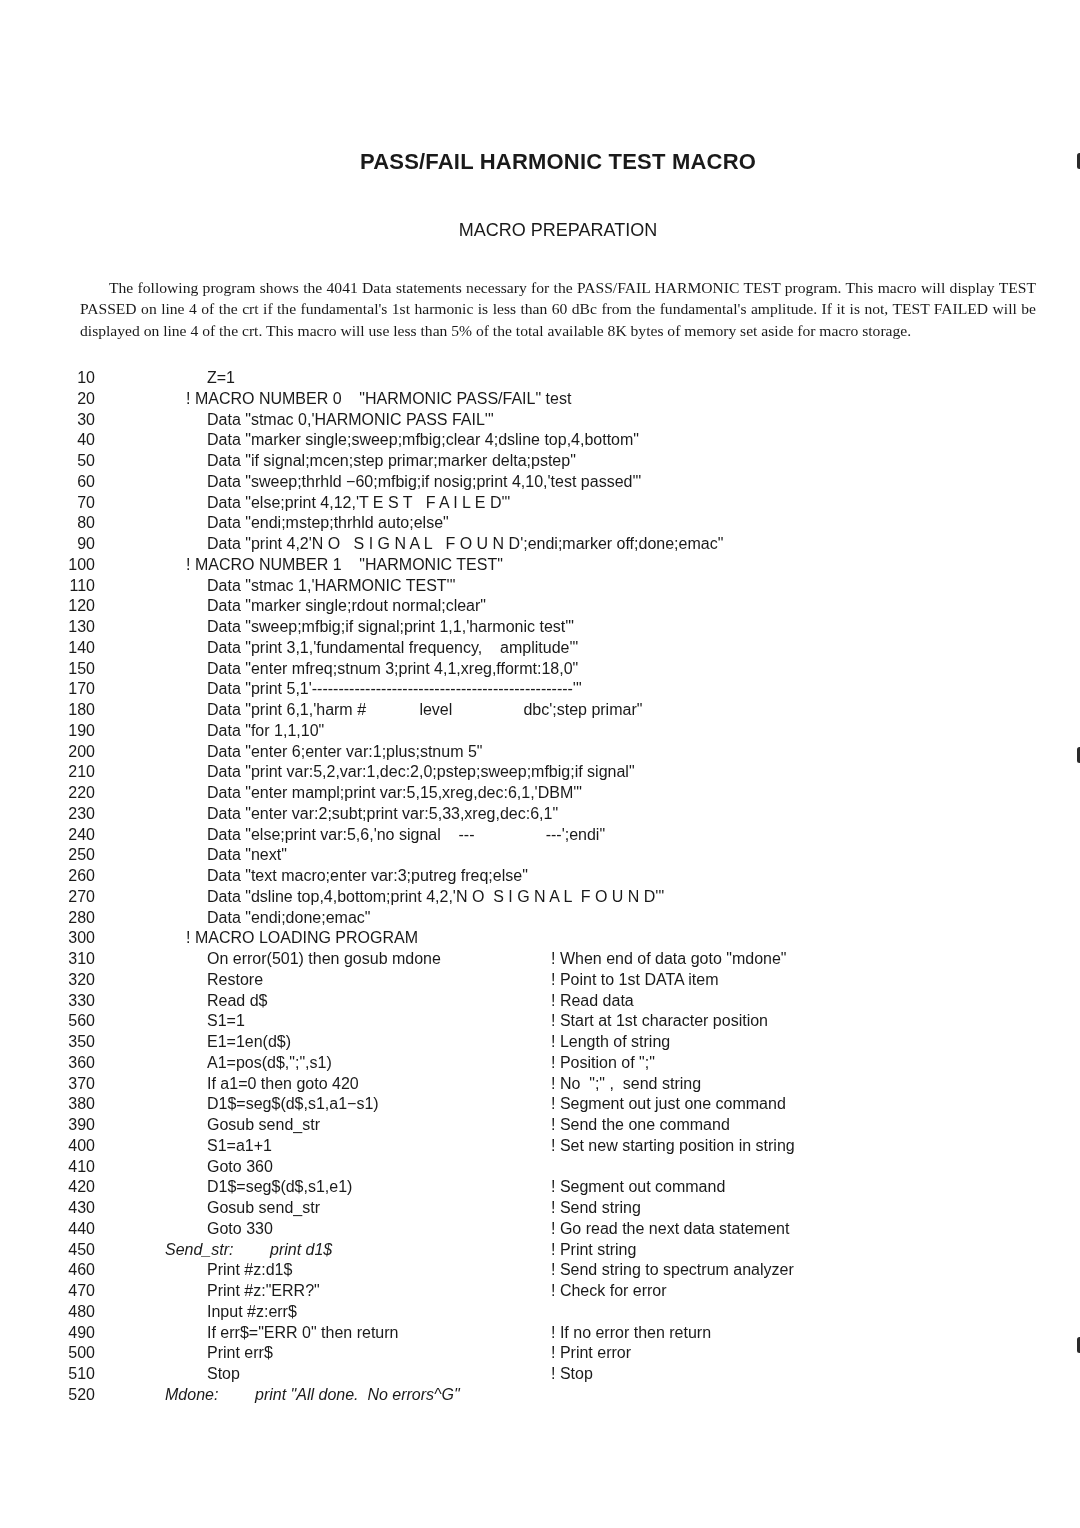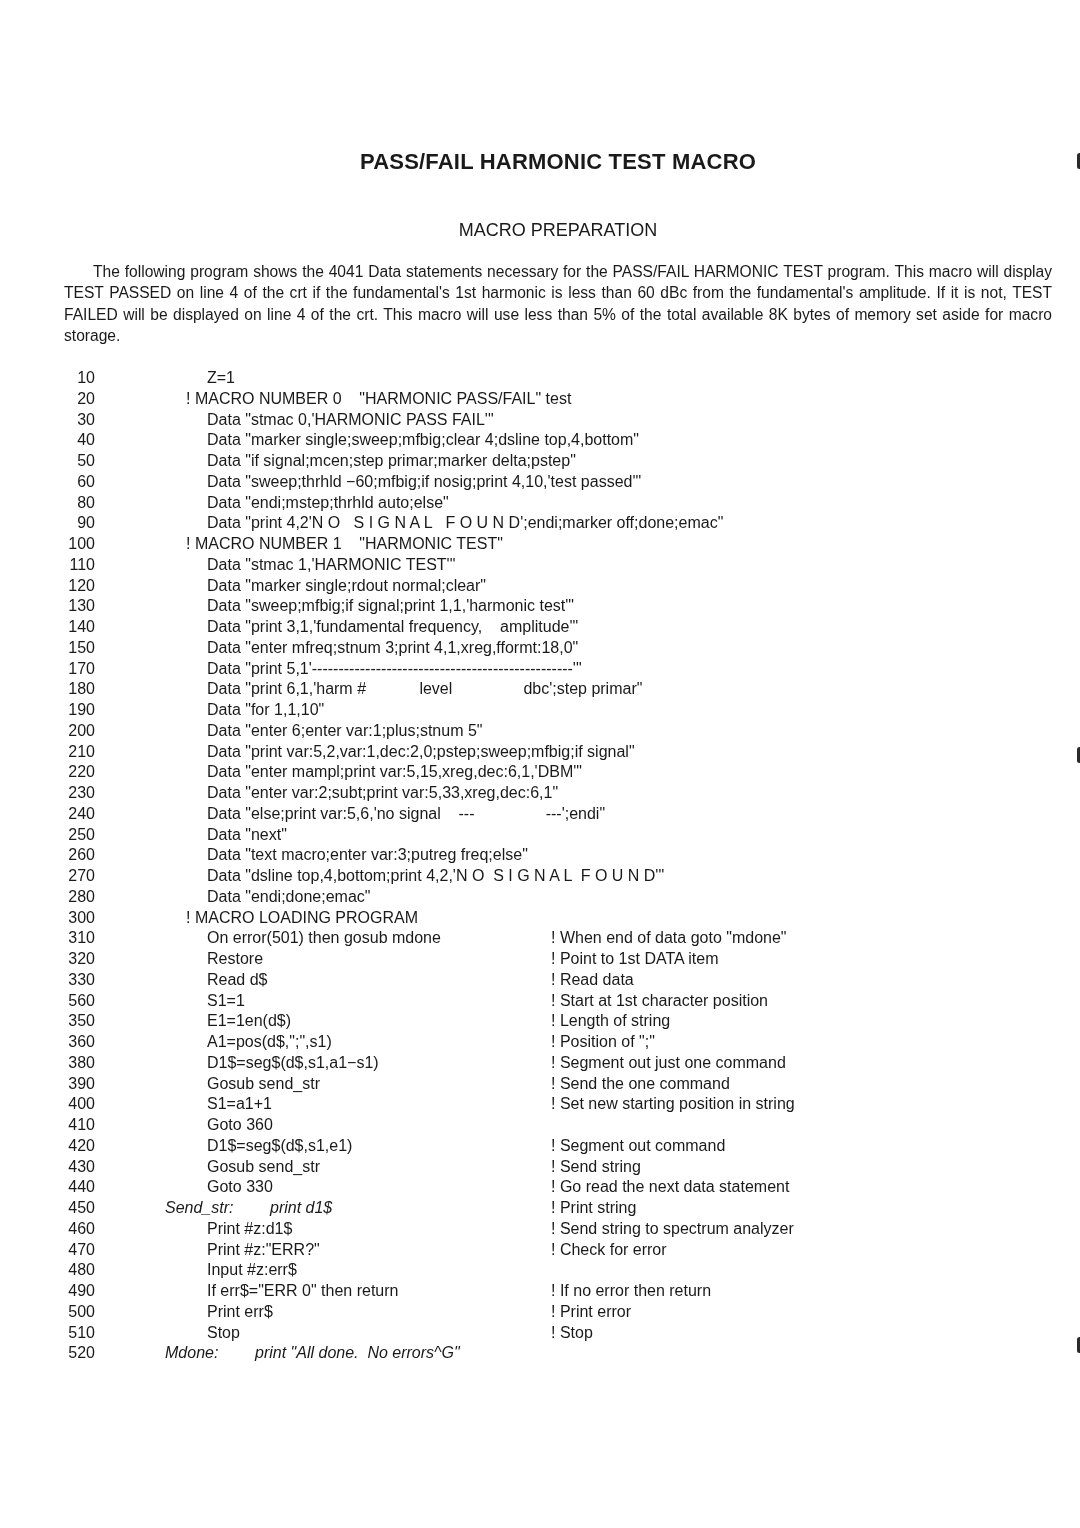--- a/index.html
+++ b/index.html
@@ -12,21 +12,21 @@
     font-size: 22px; font-weight: bold; letter-spacing: 0.2px;
   }
   .subtitle {
     position: absolute; left: 0; width: 1116px; top: 220px; text-align: center;
     font-size: 18px;
   }
   .intro {
     position: absolute; left: 64px; width: 988px; top: 261px;
     font-size: 15.6px; line-height: 21.3px; text-align: justify;
   }
-  .intro p { margin: 0; text-indent: 29px; text-align-last: left; }
+  .intro p { margin: 16px; text-indent: 29px; text-align-last: left; font-family: Liberation Serif, serif; }
   .listing { position: absolute; left: 0; top: 368px; width: 1080px; }
   .row { position: relative; height: 20.76px; font-size: 16px; line-height: 20.76px; white-space: pre; }
   .ln { position: absolute; right: 985px; width: 50px; text-align: right; }
   .code { position: absolute; left: 207px; }
   .row.hdr .code { left: 186px; }
   .row.lbl .code { left: 165px; font-style: italic; }
   .row.lbl .code .after { position: absolute; left: 105px; text-align: center; }
   .row.lbl.mdone .code .after { left: 90px; }
   .cmt { position: absolute; left: 551px; }
   .hole {
@@ -42,20 +42,21 @@
   <p>The following program shows the 4041 Data statements necessary for the PASS/FAIL HARMONIC TEST program. This macro will display TEST PASSED on line 4 of the crt if the fundamental's 1st harmonic is less than 60 dBc from the fundamental's amplitude. If it is not, TEST FAILED will be displayed on line 4 of the crt. This macro will use less than 5% of the total available 8K bytes of memory set aside for macro storage.</p>
 </div>
 
 <div class="listing" id="listing">
     <div class="row data"><span class="ln">10</span><span class="code">Z=1</span></div>
     <div class="row hdr"><span class="ln">20</span><span class="code">! MACRO NUMBER 0    "HARMONIC PASS/FAIL" test</span></div>
     <div class="row data"><span class="ln">30</span><span class="code">Data "stmac 0,'HARMONIC PASS FAIL'"</span></div>
     <div class="row data"><span class="ln">40</span><span class="code">Data "marker single;sweep;mfbig;clear 4;dsline top,4,bottom"</span></div>
     <div class="row data"><span class="ln">50</span><span class="code">Data "if signal;mcen;step primar;marker delta;pstep"</span></div>
     <div class="row data"><span class="ln">60</span><span class="code">Data "sweep;thrhld −60;mfbig;if nosig;print 4,10,'test passed'"</span></div>
+    <div class="row data"><span class="ln">70</span><span class="code">Data "else;print 4,12,'T E S T   F A I L E D'"</span></div>
     <div class="row data"><span class="ln">80</span><span class="code">Data "endi;mstep;thrhld auto;else"</span></div>
     <div class="row data"><span class="ln">90</span><span class="code">Data "print 4,2'N O   S I G N A L   F O U N D';endi;marker off;done;emac"</span></div>
     <div class="row hdr"><span class="ln">100</span><span class="code">! MACRO NUMBER 1    "HARMONIC TEST"</span></div>
     <div class="row data"><span class="ln">110</span><span class="code">Data "stmac 1,'HARMONIC TEST'"</span></div>
     <div class="row data"><span class="ln">120</span><span class="code">Data "marker single;rdout normal;clear"</span></div>
     <div class="row data"><span class="ln">130</span><span class="code">Data "sweep;mfbig;if signal;print 1,1,'harmonic test'"</span></div>
     <div class="row data"><span class="ln">140</span><span class="code">Data "print 3,1,'fundamental frequency,    amplitude'"</span></div>
     <div class="row data"><span class="ln">150</span><span class="code">Data "enter mfreq;stnum 3;print 4,1,xreg,fformt:18,0"</span></div>
     <div class="row data"><span class="ln">170</span><span class="code">Data "print 5,1'-------------------------------------------------'"</span></div>
     <div class="row data"><span class="ln">180</span><span class="code">Data "print 6,1,'harm #            level                dbc';step primar"</span></div>
@@ -69,20 +70,21 @@
     <div class="row data"><span class="ln">260</span><span class="code">Data "text macro;enter var:3;putreg freq;else"</span></div>
     <div class="row data"><span class="ln">270</span><span class="code">Data "dsline top,4,bottom;print 4,2,'N O  S I G N A L  F O U N D'"</span></div>
     <div class="row data"><span class="ln">280</span><span class="code">Data "endi;done;emac"</span></div>
     <div class="row hdr"><span class="ln">300</span><span class="code">! MACRO LOADING PROGRAM</span></div>
     <div class="row data"><span class="ln">310</span><span class="code">On error(501) then gosub mdone</span><span class="cmt">! When end of data goto "mdone"</span></div>
     <div class="row data"><span class="ln">320</span><span class="code">Restore</span><span class="cmt">! Point to 1st DATA item</span></div>
     <div class="row data"><span class="ln">330</span><span class="code">Read d$</span><span class="cmt">! Read data</span></div>
     <div class="row data"><span class="ln">560</span><span class="code">S1=1</span><span class="cmt">! Start at 1st character position</span></div>
     <div class="row data"><span class="ln">350</span><span class="code">E1=1en(d$)</span><span class="cmt">! Length of string</span></div>
     <div class="row data"><span class="ln">360</span><span class="code">A1=pos(d$,";",s1)</span><span class="cmt">! Position of ";"</span></div>
+    <div class="row data"><span class="ln">370</span><span class="code">If a1=0 then goto 420</span><span class="cmt">! No  ";" ,  send string</span></div>
     <div class="row data"><span class="ln">380</span><span class="code">D1$=seg$(d$,s1,a1−s1)</span><span class="cmt">! Segment out just one command</span></div>
     <div class="row data"><span class="ln">390</span><span class="code">Gosub send_str</span><span class="cmt">! Send the one command</span></div>
     <div class="row data"><span class="ln">400</span><span class="code">S1=a1+1</span><span class="cmt">! Set new starting position in string</span></div>
     <div class="row data"><span class="ln">410</span><span class="code">Goto 360</span></div>
     <div class="row data"><span class="ln">420</span><span class="code">D1$=seg$(d$,s1,e1)</span><span class="cmt">! Segment out command</span></div>
     <div class="row data"><span class="ln">430</span><span class="code">Gosub send_str</span><span class="cmt">! Send string</span></div>
     <div class="row data"><span class="ln">440</span><span class="code">Goto 330</span><span class="cmt">! Go read the next data statement</span></div>
     <div class="row lbl"><span class="ln">450</span><span class="code"><span>Send_str:</span><span class="after">print d1$</span></span><span class="cmt">! Print string</span></div>
     <div class="row data"><span class="ln">460</span><span class="code">Print #z:d1$</span><span class="cmt">! Send string to spectrum analyzer</span></div>
     <div class="row data"><span class="ln">470</span><span class="code">Print #z:"ERR?"</span><span class="cmt">! Check for error</span></div>

